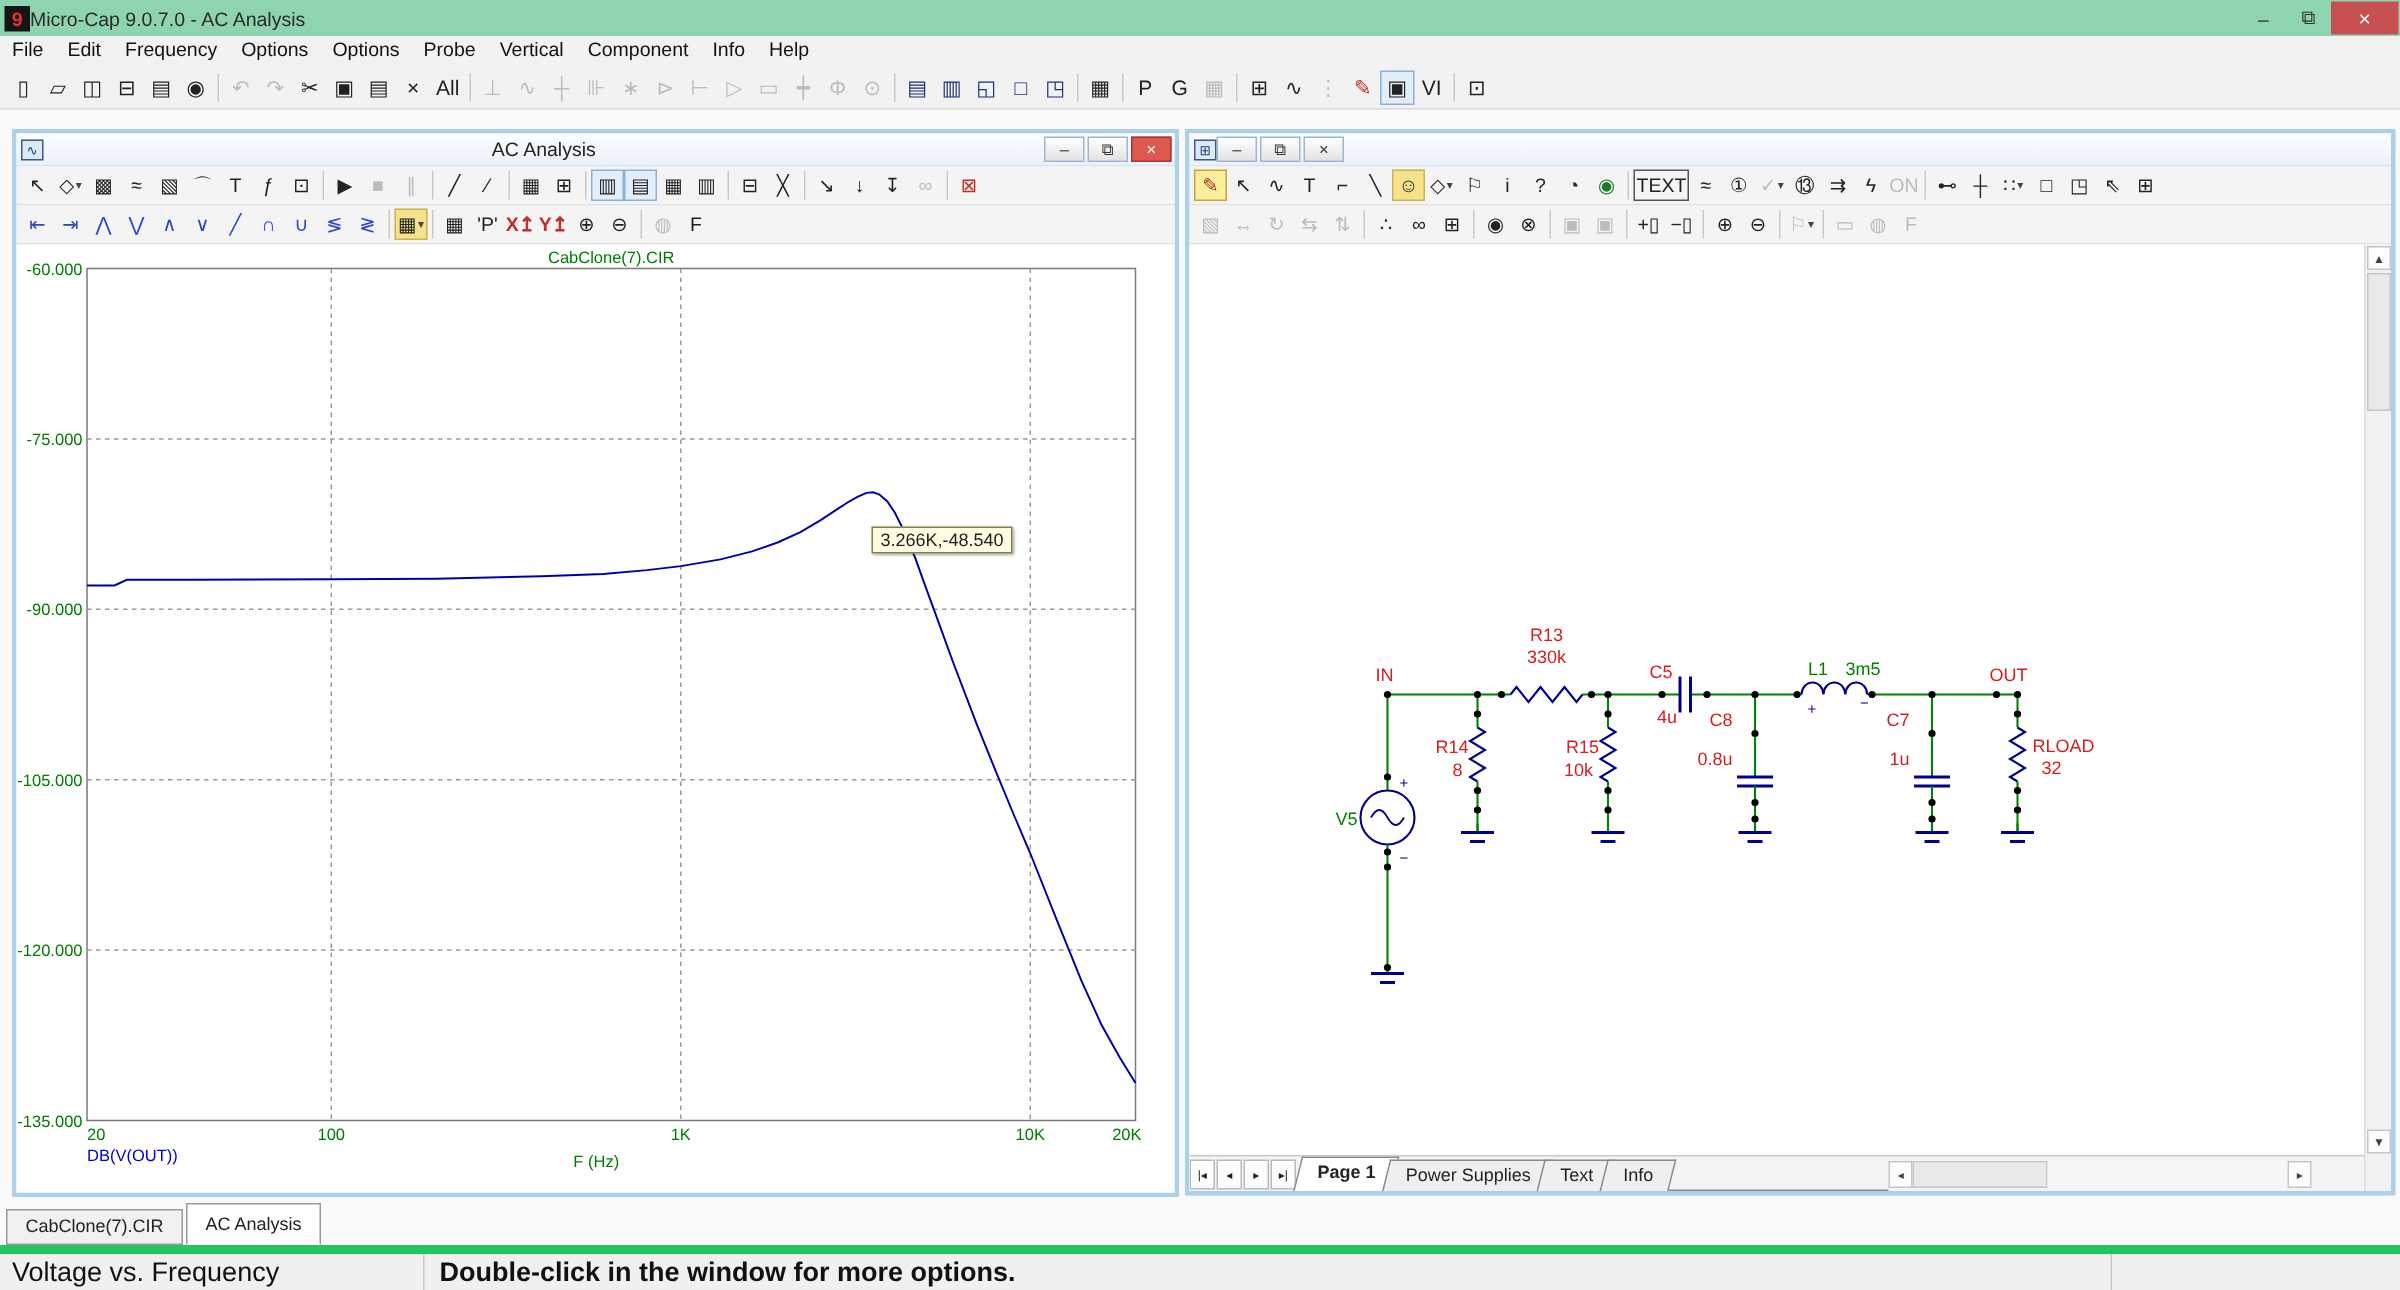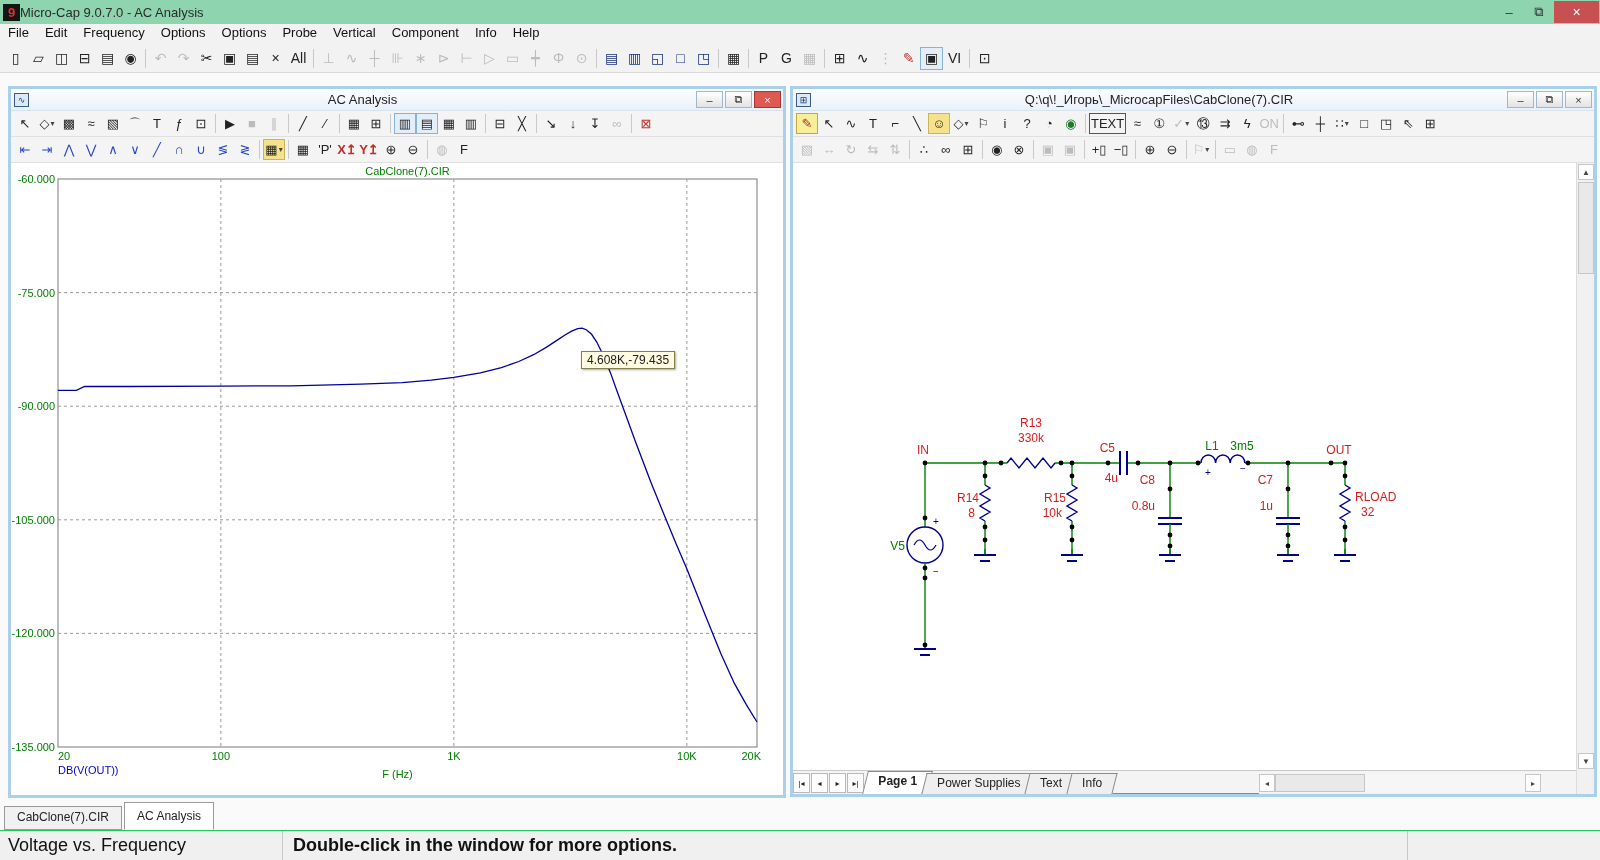--- a/index.html
+++ b/index.html
@@ -60,21 +60,21 @@
   .pagetab.on { background:#fff; font-weight:bold; height:23px; }
   .tabfill { flex:1; border-bottom:1px solid #8a8a8a; height:21px; }
   .hscroll-btn { width:16px; height:18px; border:1px solid #c6c6c6; background:#fdfdfd; font-size:8px; display:flex; align-items:center; justify-content:center; color:#444; margin-bottom:2px; }
   .hthumb { width:90px; height:18px; background:#e9e9e9; border:1px solid #c6c6c6; margin-bottom:2px; }
   .htrack { height:18px; background:#f6f6f6; margin-bottom:2px; }
 
   
   .doctabs { position:absolute; left:0; top:800px; width:1600px; height:30px; background:#fafafa; display:flex; align-items:flex-end; padding-left:4px; }
   .doctab { height:24px; padding:3px 12px 0 12px; font-size:12px; color:#222; border:1px solid #9a9a9a; border-bottom:1px solid #9a9a9a; background:#f1f1f1; margin-right:2px; }
   .doctab.on { height:28px; background:#fff; border-bottom:1px solid #fff; padding-top:6px; }
-  .statusbar { position:absolute; left:0; top:830px; width:1600px; height:30px; background:#f0f0f0; border-top:1px solid #22c55e; display:flex; font-size:18px; color:#111; }
+  .statusbar { position:absolute; left:0; top:830px; width:1600px; height:30px; background:#f0f0f0; border-top:6px solid #22c55e; display:flex; font-size:18px; color:#111; }
   .status-left { width:283px; padding-left:8px; border-right:1px solid #c8c8c8; height:100%; display:flex; align-items:center;}
   .status-mid { width:1125px; padding-left:10px; border-right:1px solid #c8c8c8; height:100%; display:flex; align-items:center;font-weight:bold;}
   .status-right { flex:1; padding-left:10px; height:100%; display:flex; align-items:center;}
 </style>
 </head>
 <body>
 
 <div id="root">
 
   <div class="titlebar">
@@ -237,28 +237,27 @@
           <text x="209.8600110102924" y="597" text-anchor="middle" font-size="11" fill="#007d00">100</text>
           <line x1="442.86001101029234" y1="16" x2="442.86001101029234" y2="584" stroke="#9a9a9a" stroke-width="1" stroke-dasharray="3,3"></line>
           <text x="442.86001101029234" y="597" text-anchor="middle" font-size="11" fill="#007d00">1K</text>
           <line x1="675.8600110102924" y1="16" x2="675.8600110102924" y2="584" stroke="#9a9a9a" stroke-width="1" stroke-dasharray="3,3"></line>
           <text x="675.8600110102924" y="597" text-anchor="middle" font-size="11" fill="#007d00">10K</text>
           <text x="750" y="597" text-anchor="end" font-size="11" fill="#007d00">20K</text>
           <polyline points="47.0,227.3 65.4,227.3 73.5,223.5 117.1,223.5 209.9,223.1 280.0,222.8 350.1,221.2 391.2,219.7 420.3,217.1 442.9,214.4 469.4,209.9 490.4,204.6 507.8,198.5 522.6,191.7 535.6,184.1 547.0,176.6 554.0,172.0 560.6,168.2 566.7,165.6 571.1,165.2 575.3,166.7 580.6,171.3 585.6,178.8 592.8,193.2 599.5,209.9 605.7,227.3 615.4,253.8 624.2,278.0 639.8,318.9 653.3,352.3 665.2,381.0 675.9,406.0 694.3,452.2 709.9,490.8 723.4,520.4 735.3,541.6 746.0,559.0" fill="none" stroke="#0000a0" stroke-width="1.3"></polyline>
           <text x="47" y="611" text-anchor="start" font-size="11" fill="#0000cc">DB(V(OUT))</text>
           <text x="386.5" y="615" text-anchor="middle" font-size="11" fill="#007d00">F (Hz)</text>
         </svg>
-      <div class="tooltip">4.608K,-79.435</div>
+      <div class="tooltip">3.266K,-48.540</div>
     </div>
   </div>
 
   <div class="child" style="left:790px; top:86px; width:807px; height:711px;">
     <div class="child-titlebar">
       <div class="child-icon">⊞</div>
-      <div class="child-title">Q:\q\!_Игорь\_MicrocapFiles\CabClone(7).CIR</div>
       <div class="cbtn">–</div>
       <div class="cbtn">⧉</div>
       <div class="cbtn">×</div>
     </div>
     <div class="tb" id="sch-tb1">
         <div class="tbtn yellowsel">✎</div>
         <div class="tbtn">↖</div>
         <div class="tbtn">∿</div>
         <div class="tbtn">T</div>
         <div class="tbtn">⌐</div>

